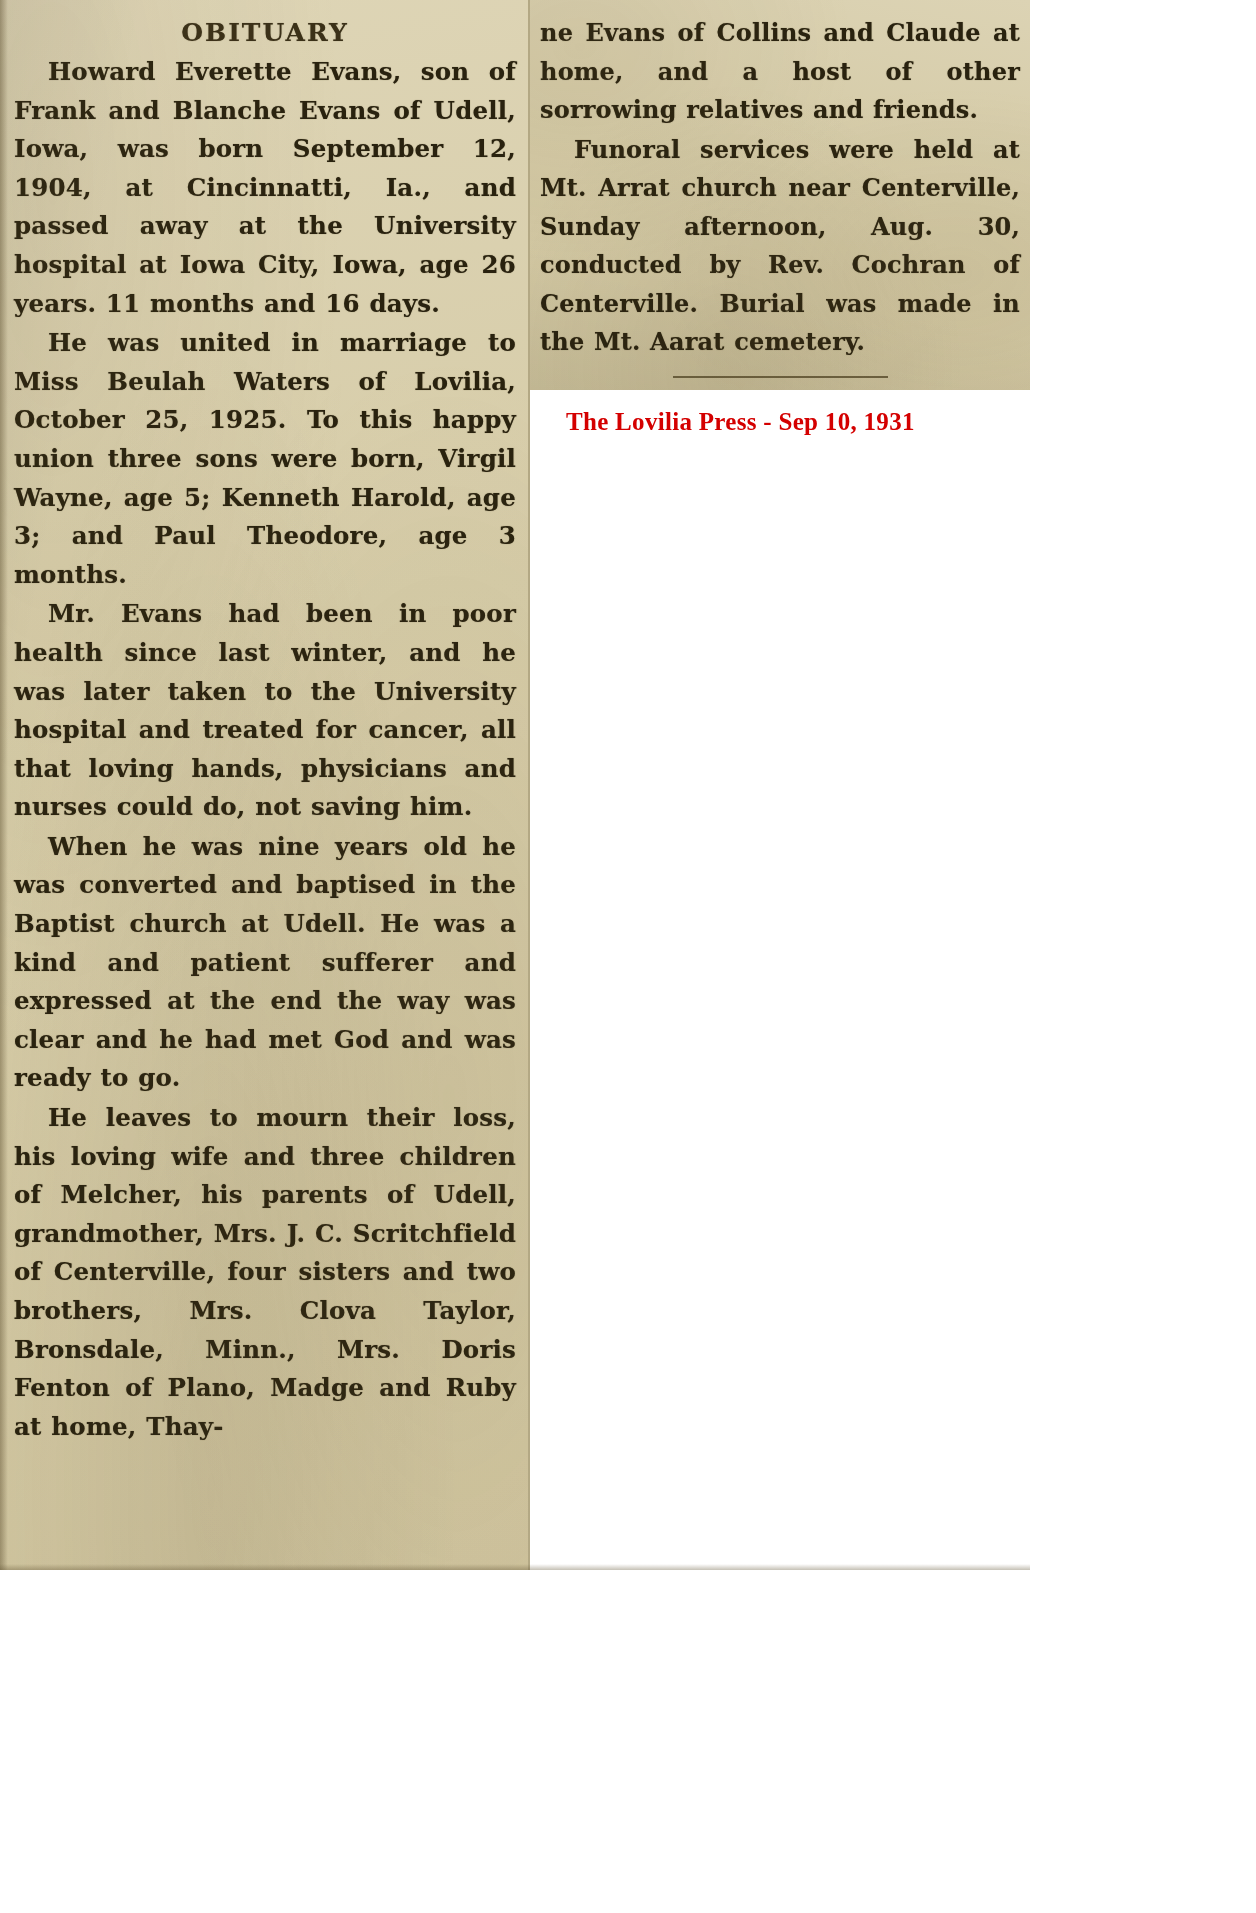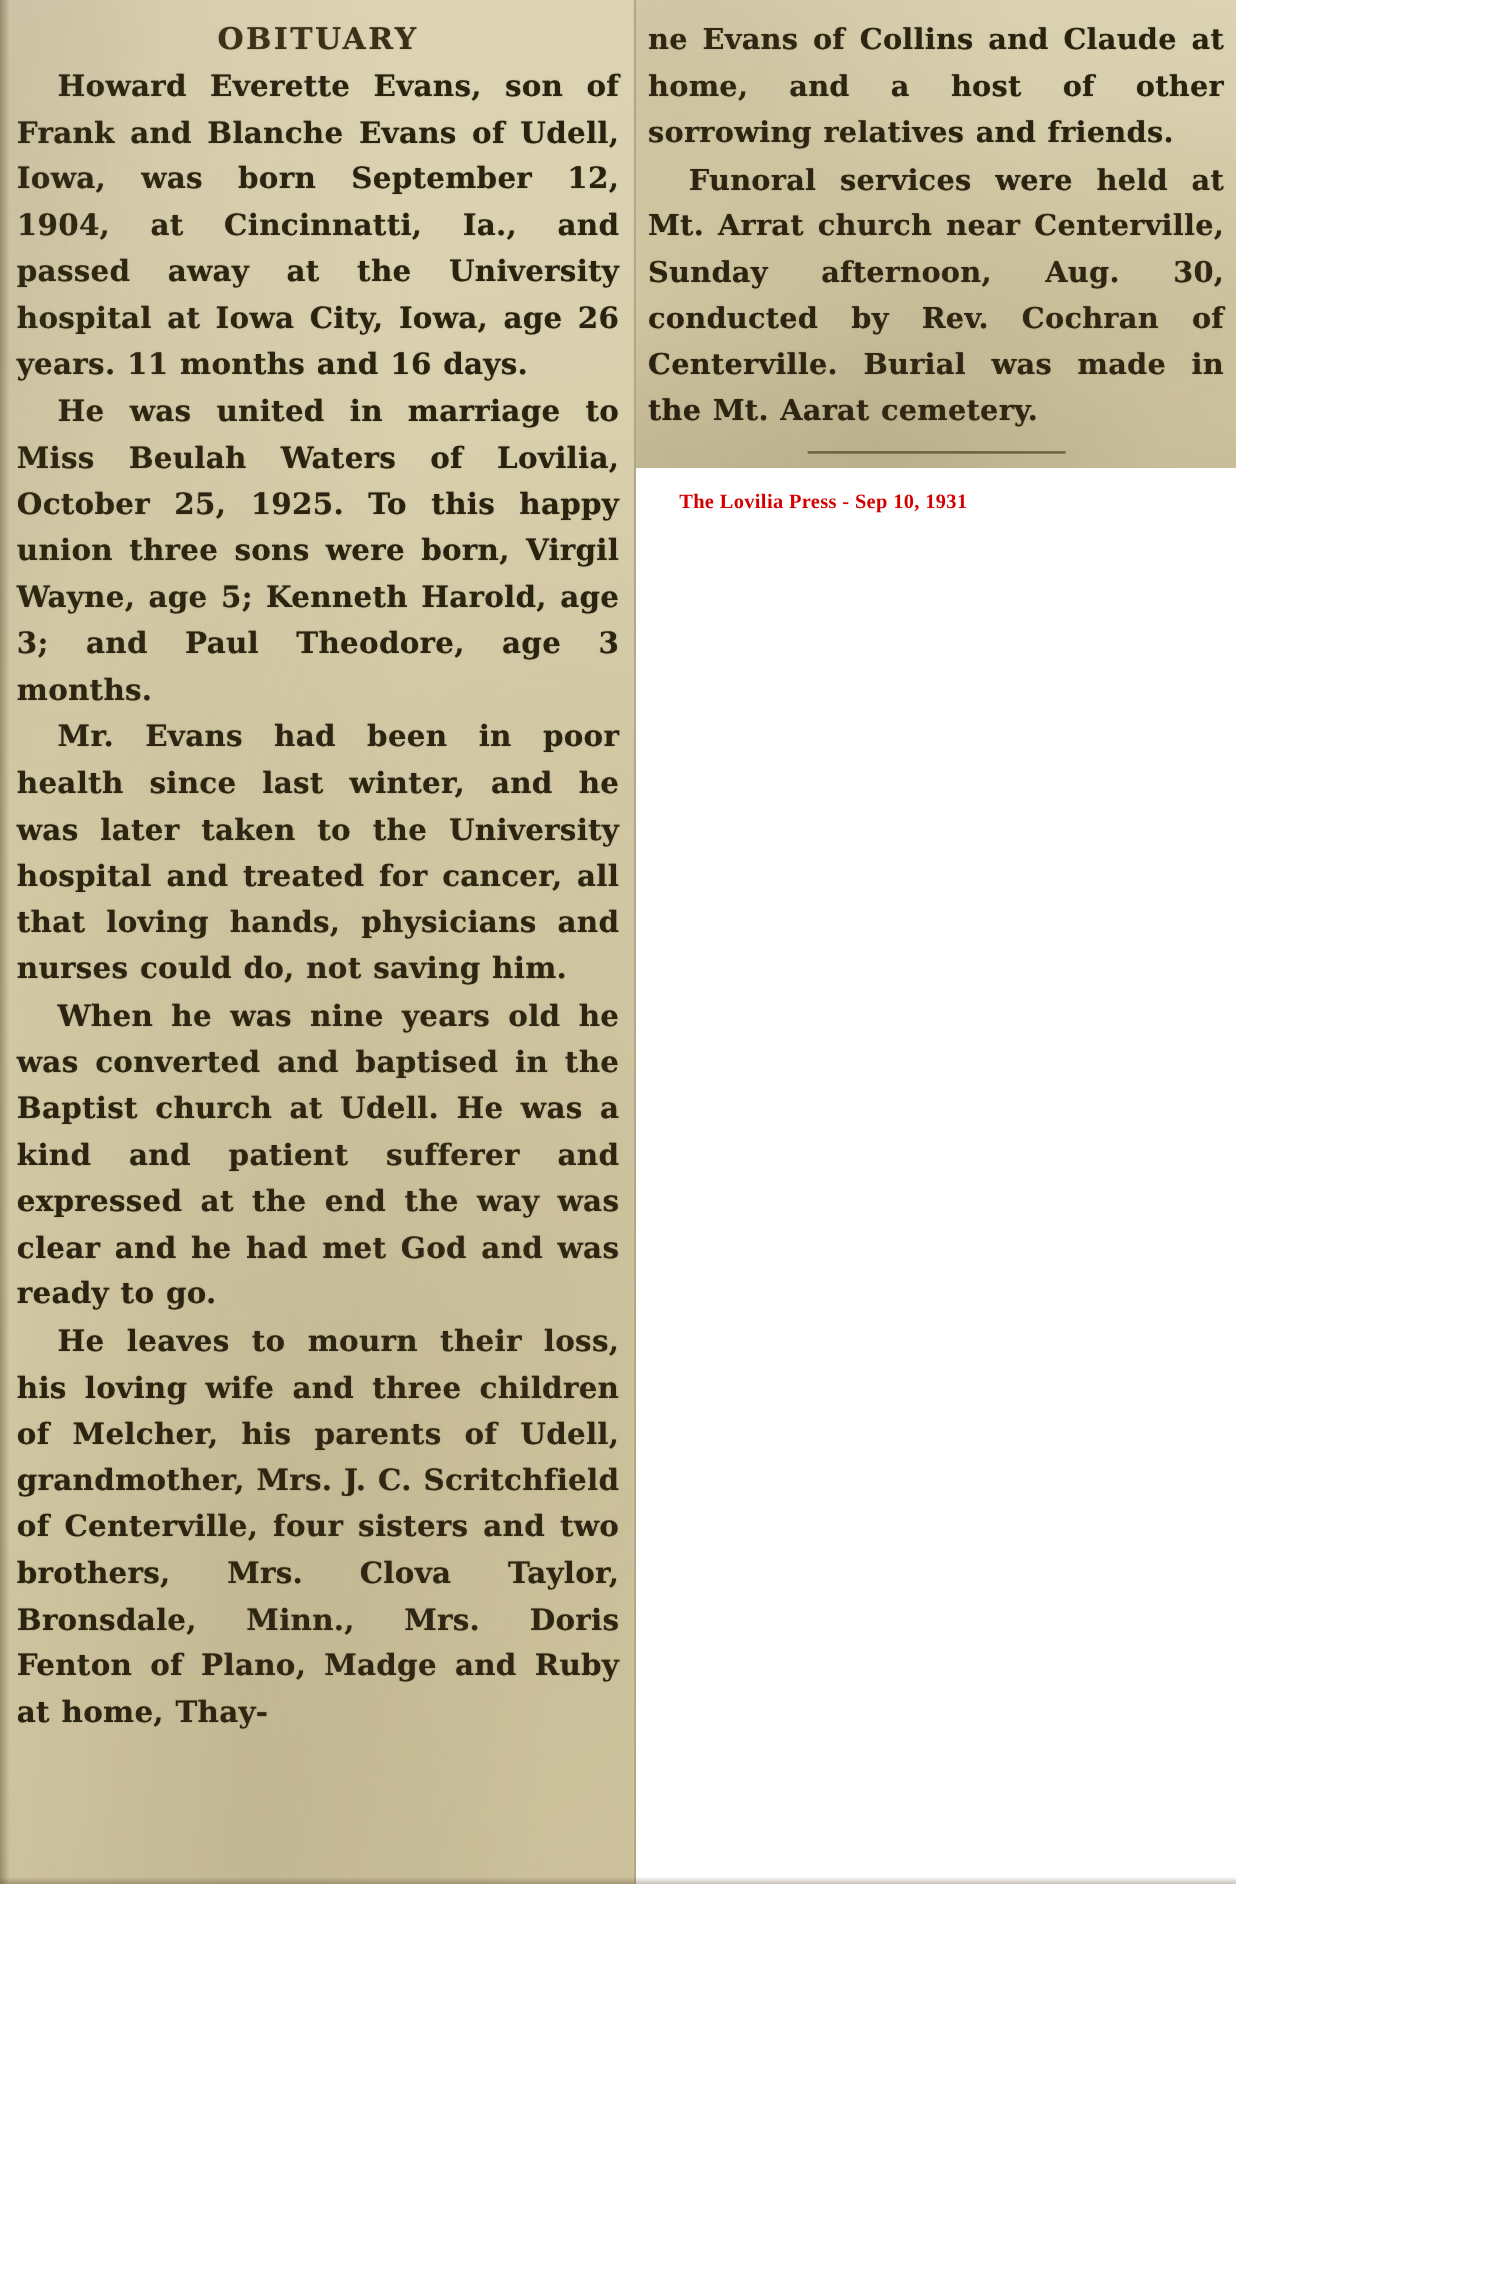--- a/index.html
+++ b/index.html
@@ -120,21 +120,21 @@
     background: linear-gradient(0deg, rgba(90,76,44,0.35), rgba(90,76,44,0));
   }
 
   
   #caption {
     position: absolute;
     left: 566px;
     top: 408px;
     font-family: "Liberation Serif", serif;
     font-weight: bold;
-    font-size: 17px;
+    font-size: 25px;
     color: #d40000;
     letter-spacing: 0.3px;
     white-space: nowrap;
   }
 </style>
 </head>
 <body>
 
 <div id="clipping">
 

